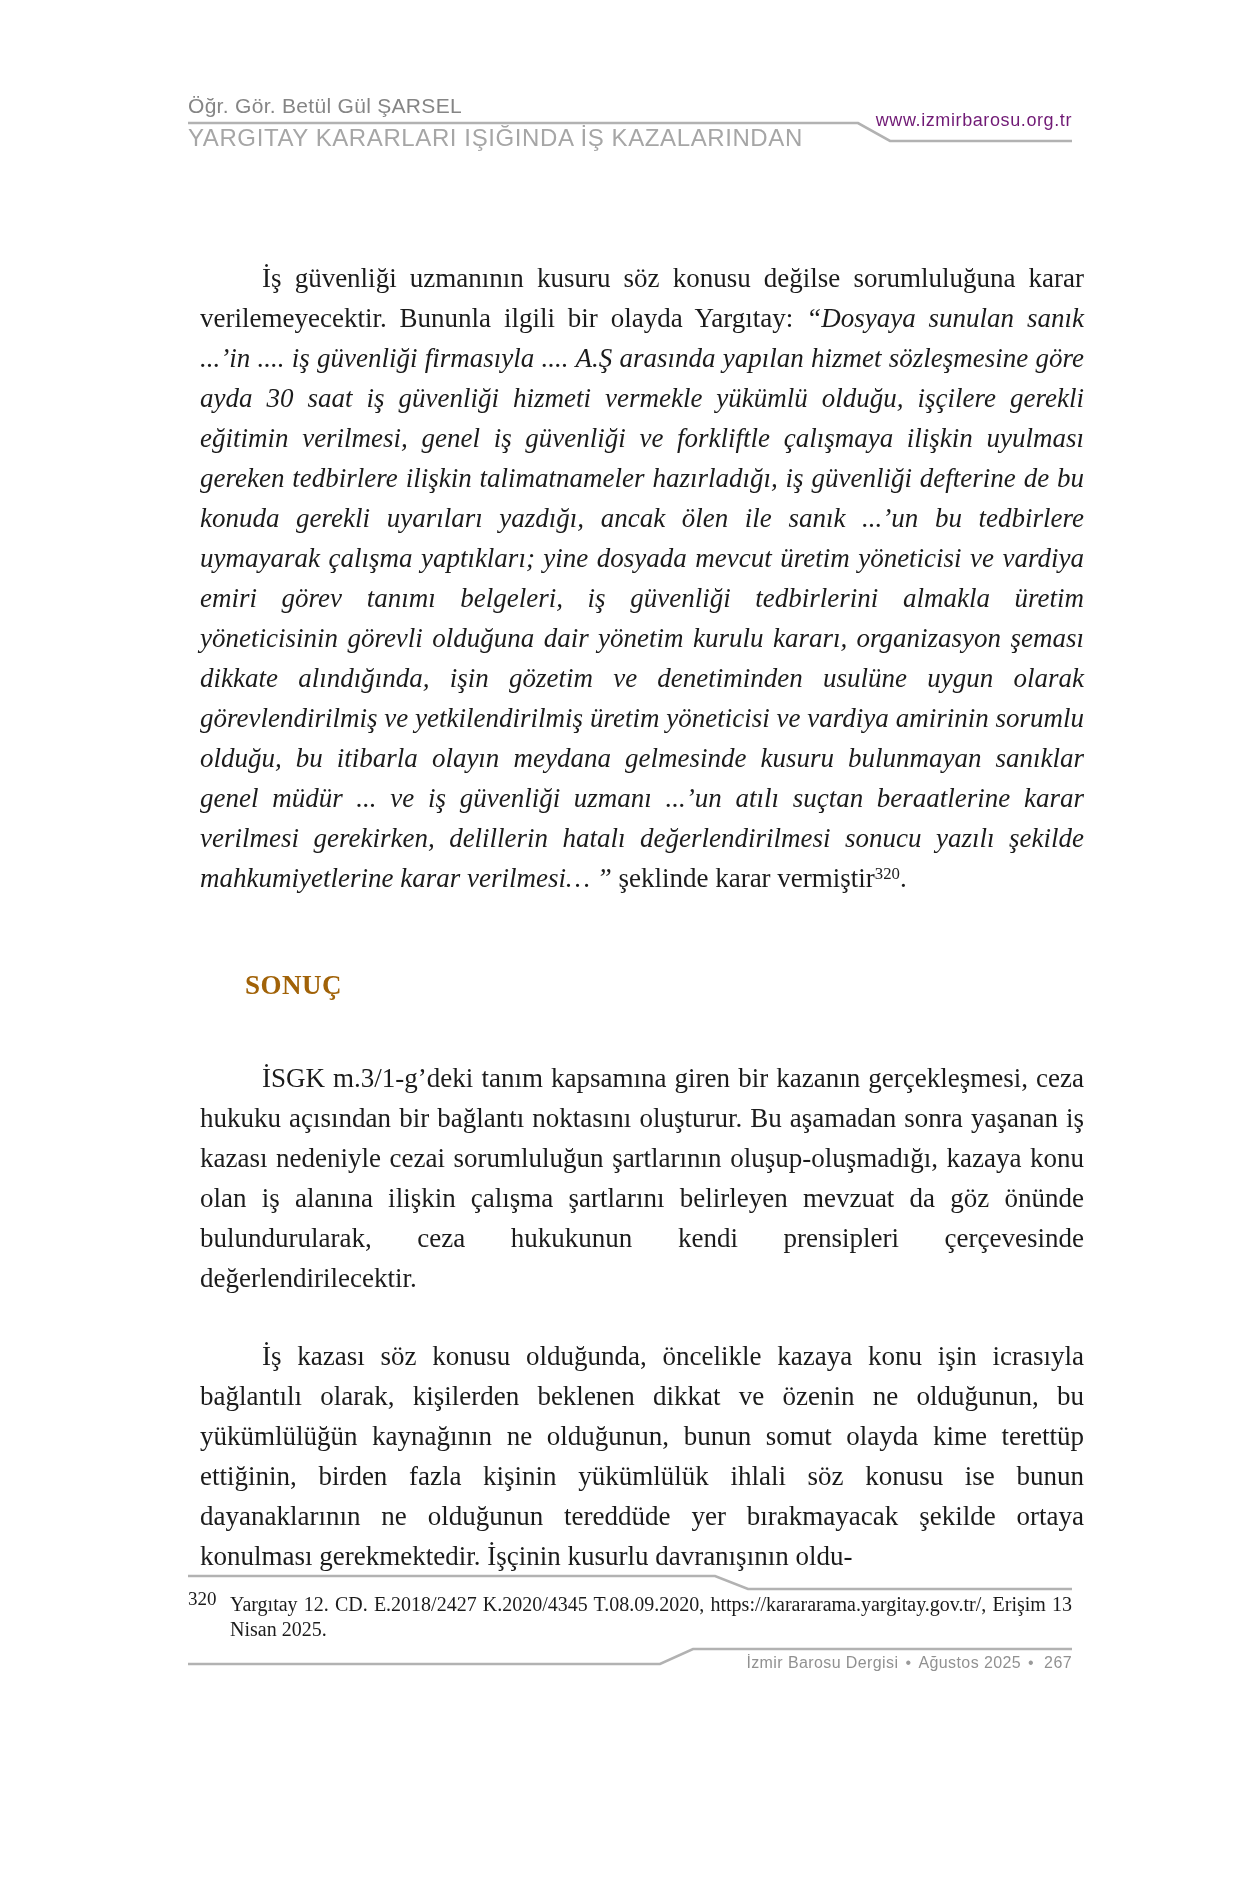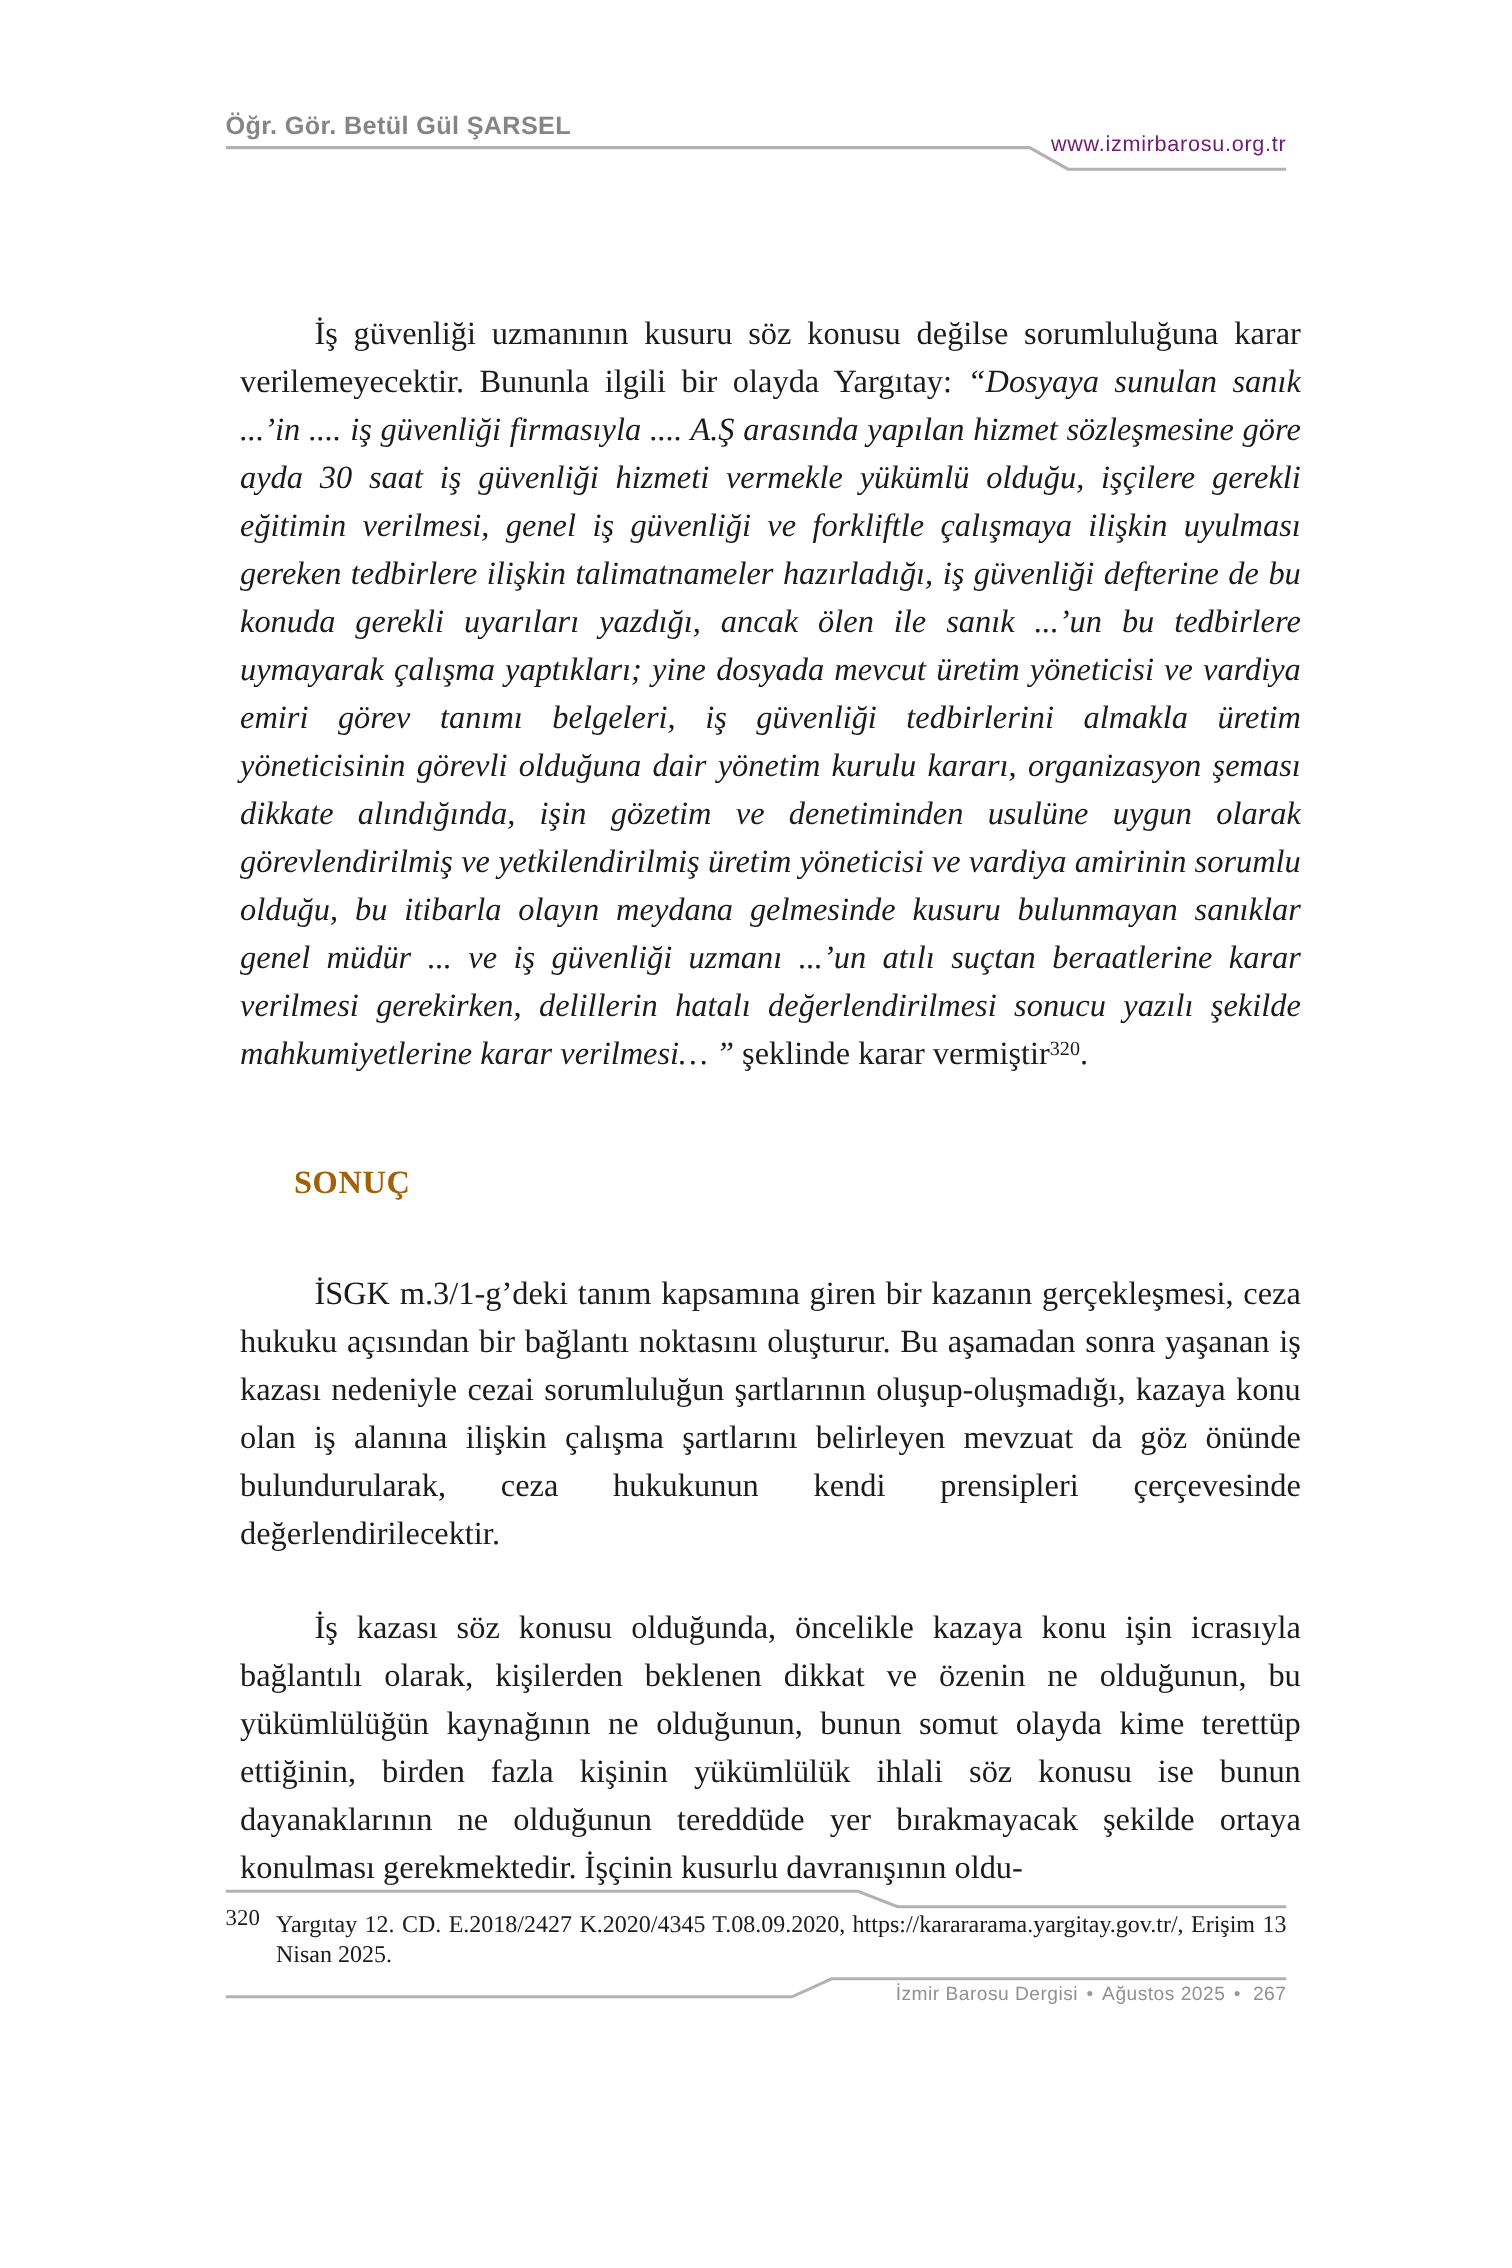--- a/index.html
+++ b/index.html
@@ -9,21 +9,21 @@
     height: 1890px;
     background: #ffffff;
     overflow: hidden;
     font-family: "Liberation Serif", serif;
   }
 
   
   .author {
     position: absolute; left: 188px; top: 94px;
     font-family: "Liberation Sans", sans-serif;
-    font-weight: bold; font-size: 21px; line-height: 24px;
+    font-weight: normal; font-size: 21px; line-height: 24px;
     color: #858585; letter-spacing: 0.3px;
     white-space: nowrap;
   }
   .header-rule {
     position: absolute; left: 188px; top: 114px;
   }
   .website {
     position: absolute; left: 188px; top: 109px; width: 884px;
     text-align: right;
     font-family: "Liberation Sans", sans-serif;
@@ -93,20 +93,21 @@
 
   <div class="author">Öğr. Gör. Betül Gül ŞARSEL</div>
 
   <svg class="header-rule" width="884" height="32" viewBox="0 0 884 32">
     <polyline class="rule-line" points="0,9 670,9 702,27 884,27"></polyline>
   </svg>
 
   <div class="website">www.izmirbarosu.org.tr</div>
 
   <div class="titles">
+    <div>YARGITAY KARARLARI IŞIĞINDA İŞ KAZALARINDAN</div>
   </div>
 
   <p class="body-par par-1"><span class="seg-normal">İş güvenliği uzmanının kusuru söz konusu değilse sorumluluğuna karar verilemeyecektir. Bununla ilgili bir olayda Yargıtay: </span><span class="seg-italic">“Dosyaya sunulan sanık ...’in .... iş güvenliği firmasıyla .... A.Ş arasında yapılan hizmet sözleşmesine göre ayda 30 saat iş güvenliği hizmeti vermekle yükümlü olduğu, işçilere gerekli eğitimin verilmesi, genel iş güvenliği ve forkliftle çalışmaya ilişkin uyulması gereken tedbirlere ilişkin talimatnameler hazırladığı, iş güvenliği defterine de bu konuda gerekli uyarıları yazdığı, ancak ölen ile sanık ...’un bu tedbirlere uymayarak çalışma yaptıkları; yine dosyada mevcut üretim yöneticisi ve vardiya emiri görev tanımı belgeleri, iş güvenliği tedbirlerini almakla üretim yöneticisinin görevli olduğuna dair yönetim kurulu kararı, organizasyon şeması dikkate alındığında, işin gözetim ve denetiminden usulüne uygun olarak görevlendirilmiş ve yetkilendirilmiş üretim yöneticisi ve vardiya amirinin sorumlu olduğu, bu itibarla olayın meydana gelmesinde kusuru bulunmayan sanıklar genel müdür ... ve iş güvenliği uzmanı ...’un atılı suçtan beraatlerine karar verilmesi gerekirken, delillerin hatalı değerlendirilmesi sonucu yazılı şekilde mahkumiyetlerine karar verilmesi… ” </span><span class="seg-normal">şeklinde karar vermiştir</span><span class="seg-sup">320</span><span class="seg-normal">.</span></p>
 
   <h2 class="section-heading">SONUÇ</h2>
 
   <p class="body-par par-2">İSGK m.3/1-g’deki tanım kapsamına giren bir kazanın gerçekleşmesi, ceza hukuku açısından bir bağlantı noktasını oluşturur. Bu aşamadan sonra yaşanan iş kazası nedeniyle cezai sorumluluğun şartlarının oluşup-oluşmadığı, kazaya konu olan iş alanına ilişkin çalışma şartlarını belirleyen mevzuat da göz önünde bulundurularak, ceza hukukunun kendi prensipleri çerçevesinde değerlendirilecektir.</p>
 
   <p class="body-par par-3">İş kazası söz konusu olduğunda, öncelikle kazaya konu işin icrasıyla bağlantılı olarak, kişilerden beklenen dikkat ve özenin ne olduğunun, bu yükümlülüğün kaynağının ne olduğunun, bunun somut olayda kime terettüp ettiğinin, birden fazla kişinin yükümlülük ihlali söz konusu ise bunun dayanaklarının ne olduğunun tereddüde yer bırakmayacak şekilde ortaya konulması gerekmektedir. İşçinin kusurlu davranışının oldu-</p>
 

